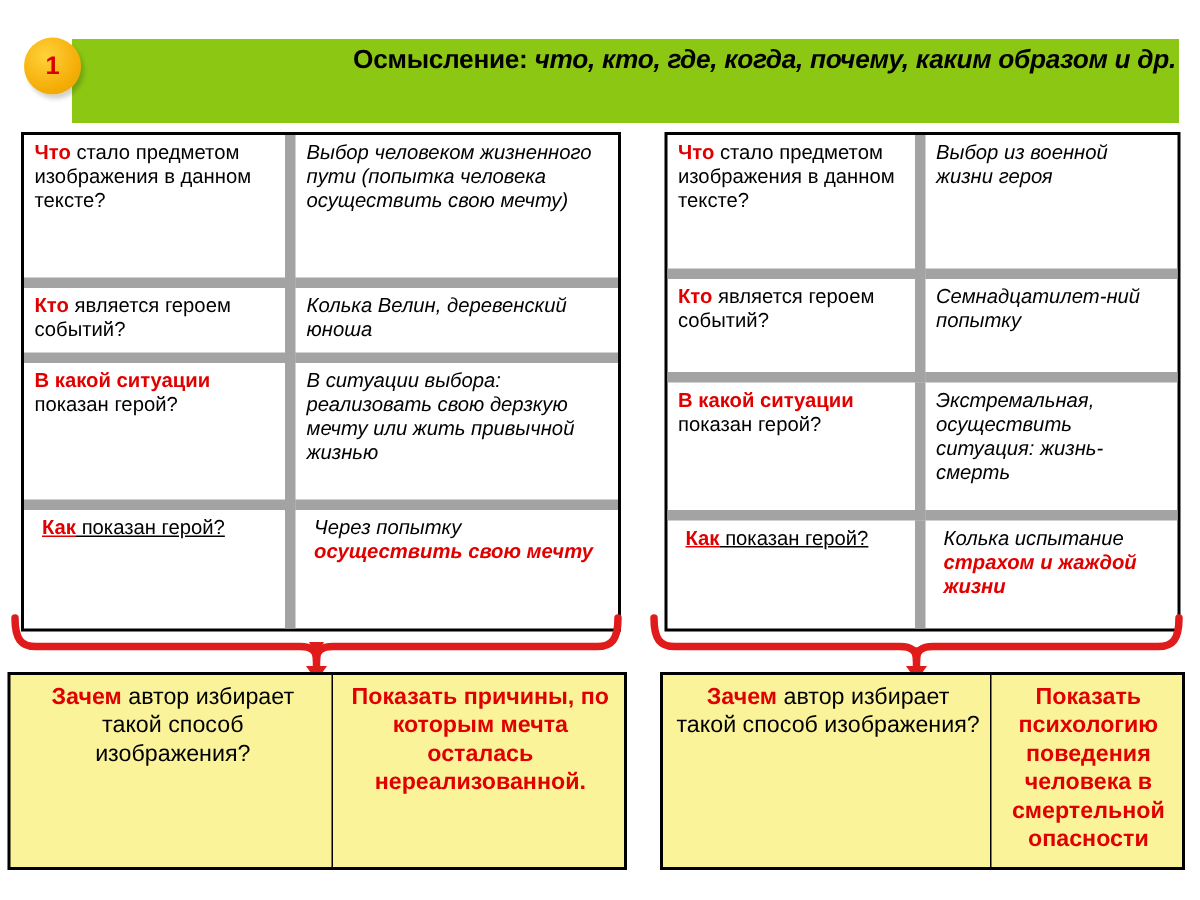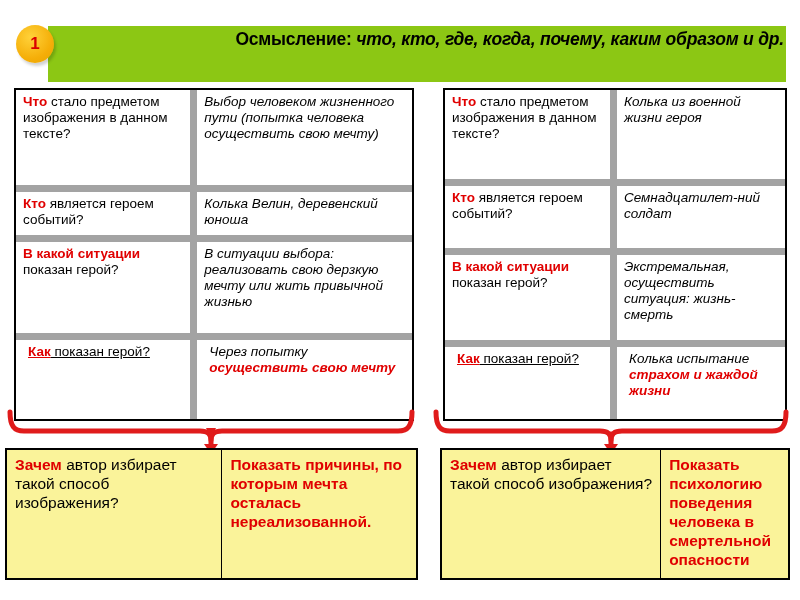--- a/index.html
+++ b/index.html
@@ -103,20 +103,21 @@
     border-collapse:collapse;
     width:100%; height:100%;
     table-layout:fixed;
   }
   .ybox td{
     border:1px solid #000;
     vertical-align:top;
     padding:6px 6px 6px 8px;
     font-size:15.5px;
     line-height:1.22;
+    text-align:center;
   }
   .ybox tr td{border-top:0;border-bottom:0;}
   .ybox td:first-child{border-left:0;}
   .ybox td:last-child{border-right:0;}
   .ybox .ans{ color:#E00000; font-weight:bold; }
   .ybox .qq{ color:#000; }
 </style>
 </head>
 <body>
 
@@ -164,27 +165,27 @@
       </table>
   </div>
 
   <div class="qtable" id="table-right">
     <table>
       <tbody>
           <tr>
         <td class="qcol" style="width:45%;height:28%">
           <span class="kw">Что</span><span> стало предметом изображения в данном тексте?</span>
         </td>
-        <td class="acol">Колька из военной жизни героя</td>
+        <td class="acol">Выбор из военной жизни героя</td>
       </tr>
       <tr>
         <td class="qcol" style="height:21%">
           <span class="kw">Кто</span><span> является героем событий?</span>
         </td>
-        <td class="acol">Семнадцатилет-ний солдат</td>
+        <td class="acol">Семнадцатилет-ний попытку</td>
       </tr>
       <tr>
         <td class="qcol" style="height:28%">
           <span class="kw">В какой ситуации</span><span> показан герой?</span>
         </td>
         <td class="acol">Экстремальная, осуществить ситуация: жизнь-смерть</td>
       </tr>
       <tr>
         <td class="qcol" style="height:23%">
           <span class="kw-u">Как</span><span class="u"> показан герой?</span>

